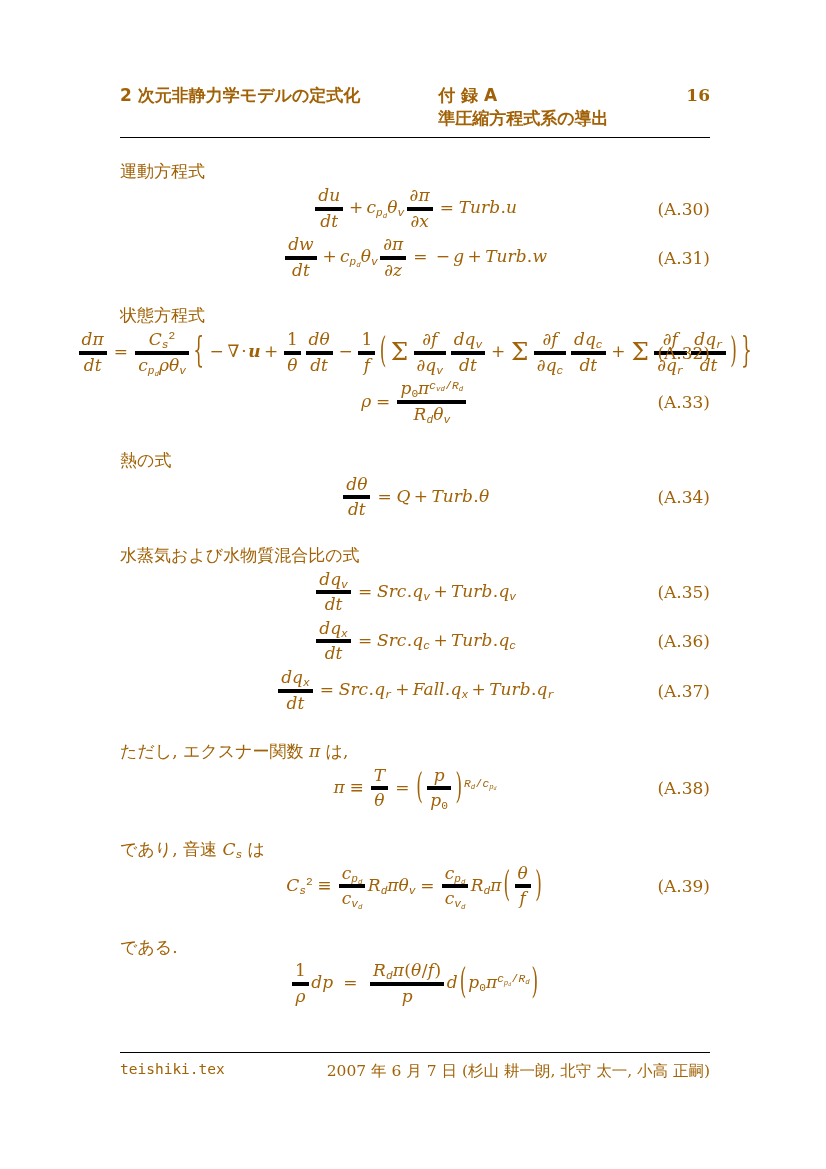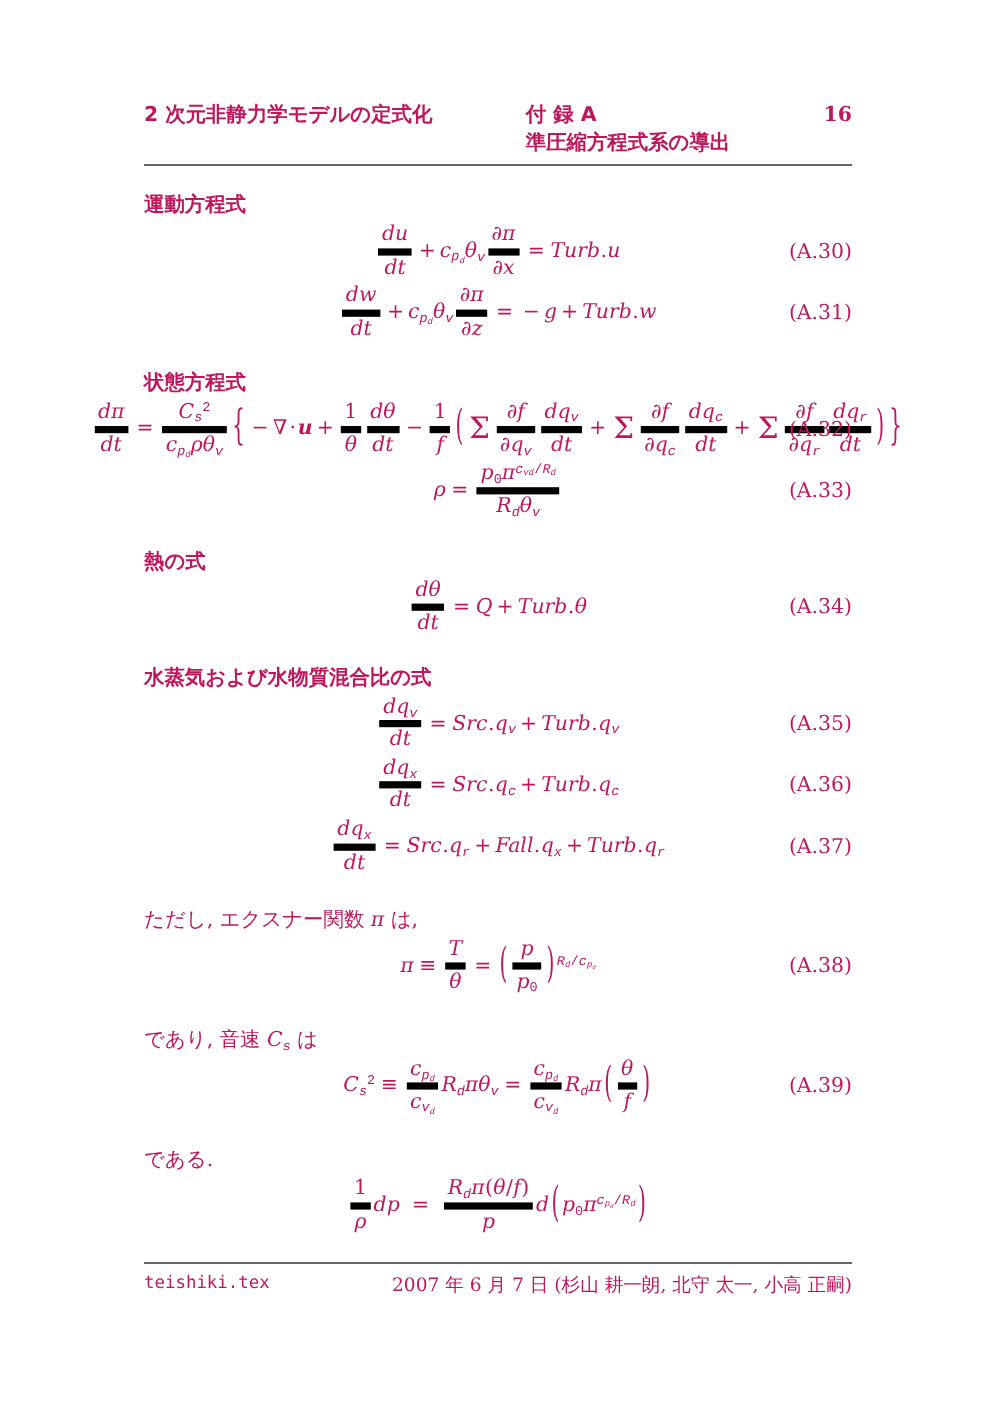--- a/index.html
+++ b/index.html
@@ -1,40 +1,40 @@
 <!DOCTYPE html>
 <html><head>
 <meta charset="utf-8">
 <style>
   html,body{margin:0;padding:0;background:#ffffff;}
   .page{
     position:relative;
     width:826px;height:1169px;
-    background:#ffffff;color:#be185d;
+    background:#ffffff;color:#a16207;
     font-family:"DejaVu Serif","Liberation Serif",serif;
     overflow:hidden;
   }
   .content{
     position:absolute;left:120px;top:84px;width:590px;
   }
   
   .running-head{
     display:flex;justify-content:space-between;align-items:baseline;
     font-family:"DejaVu Sans","Liberation Sans",sans-serif;
     font-weight:bold;font-size:17px;
     border-bottom:1.5px solid #000;
     padding-bottom:7px;
   }
   .rh-center{display:inline-flex;align-items:baseline;flex-direction:column;}
   .rh-gap{display:inline-block;width:34px;}
   .rh-page{font-family:"DejaVu Serif","Liberation Serif",serif;font-weight:bold;}
   
   .heading{
     font-family:"DejaVu Sans","Liberation Sans",sans-serif;
-    font-weight:bold;font-size:17px;line-height:1.3;
+    font-weight:normal;font-size:17px;line-height:1.3;
     margin:22px 0 2px 0;
   }
   .para{
     font-size:17px;line-height:1.45;margin:24px 0 0 0;
   }
   .eq-row{
     position:relative;display:flex;justify-content:center;align-items:center;
     padding:2px 0;min-height:40px;font-size:17px;
   }
   .eq-content{white-space:nowrap;}
@@ -46,21 +46,21 @@
   .math{font-family:"DejaVu Serif","Liberation Serif",serif;line-height:1.15;}
   .math .mi{font-style:italic;}
   .math .mn{font-style:normal;}
   .math .mord{font-style:normal;margin:0 0.02em;}
   .math .mbin{margin:0 0.2em;}
   .math .mrel{margin:0 0.28em;}
   .math .mtight{margin:0 0.09em;}
   .math .mbf{font-weight:bold;font-style:italic;}
   .math .msum{font-size:1.45em;line-height:0;vertical-align:-0.1em;margin:0 0.12em 0 0.1em;}
   .math .frac{display:inline-block;vertical-align:middle;text-align:center;margin:0 0.14em;}
-  .math .frac > .num{display:block;padding:0 3px 1px 3px;border-bottom:6px solid #000000;}
+  .math .frac > .num{display:block;padding:0 3px 1px 3px;border-bottom:4px solid #000000;}
   .math .frac > .den{display:block;padding:1px 3px 0 3px;}
   .math sub,.math sup{font-size:66%;line-height:0;font-style:normal;font-family:Liberation Mono, monospace;}
   .math sup{vertical-align:0.52em;}
   .math sub{vertical-align:-0.28em;}
   .math .stretchy{
     display:inline-block;transform:scaleY(2.05);transform-origin:50% 52%;
     margin:0 0.12em;font-style:normal;
   }
   .inline-math{white-space:nowrap;}
   

